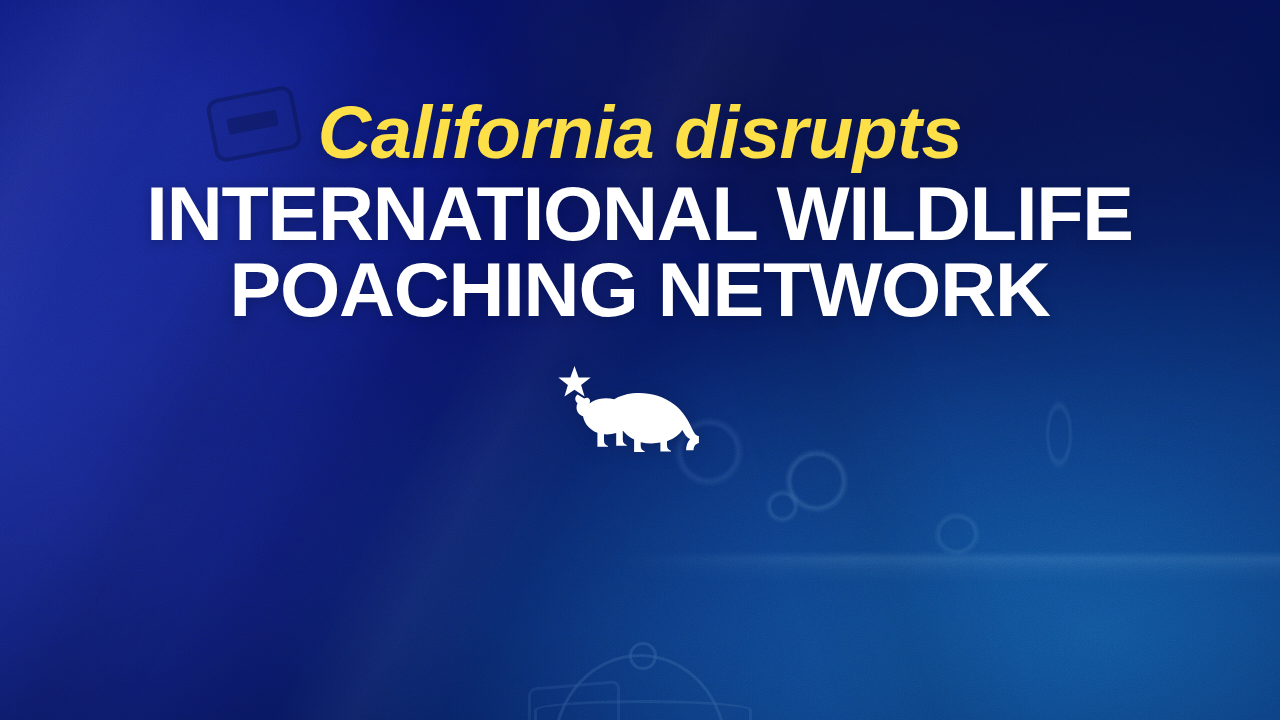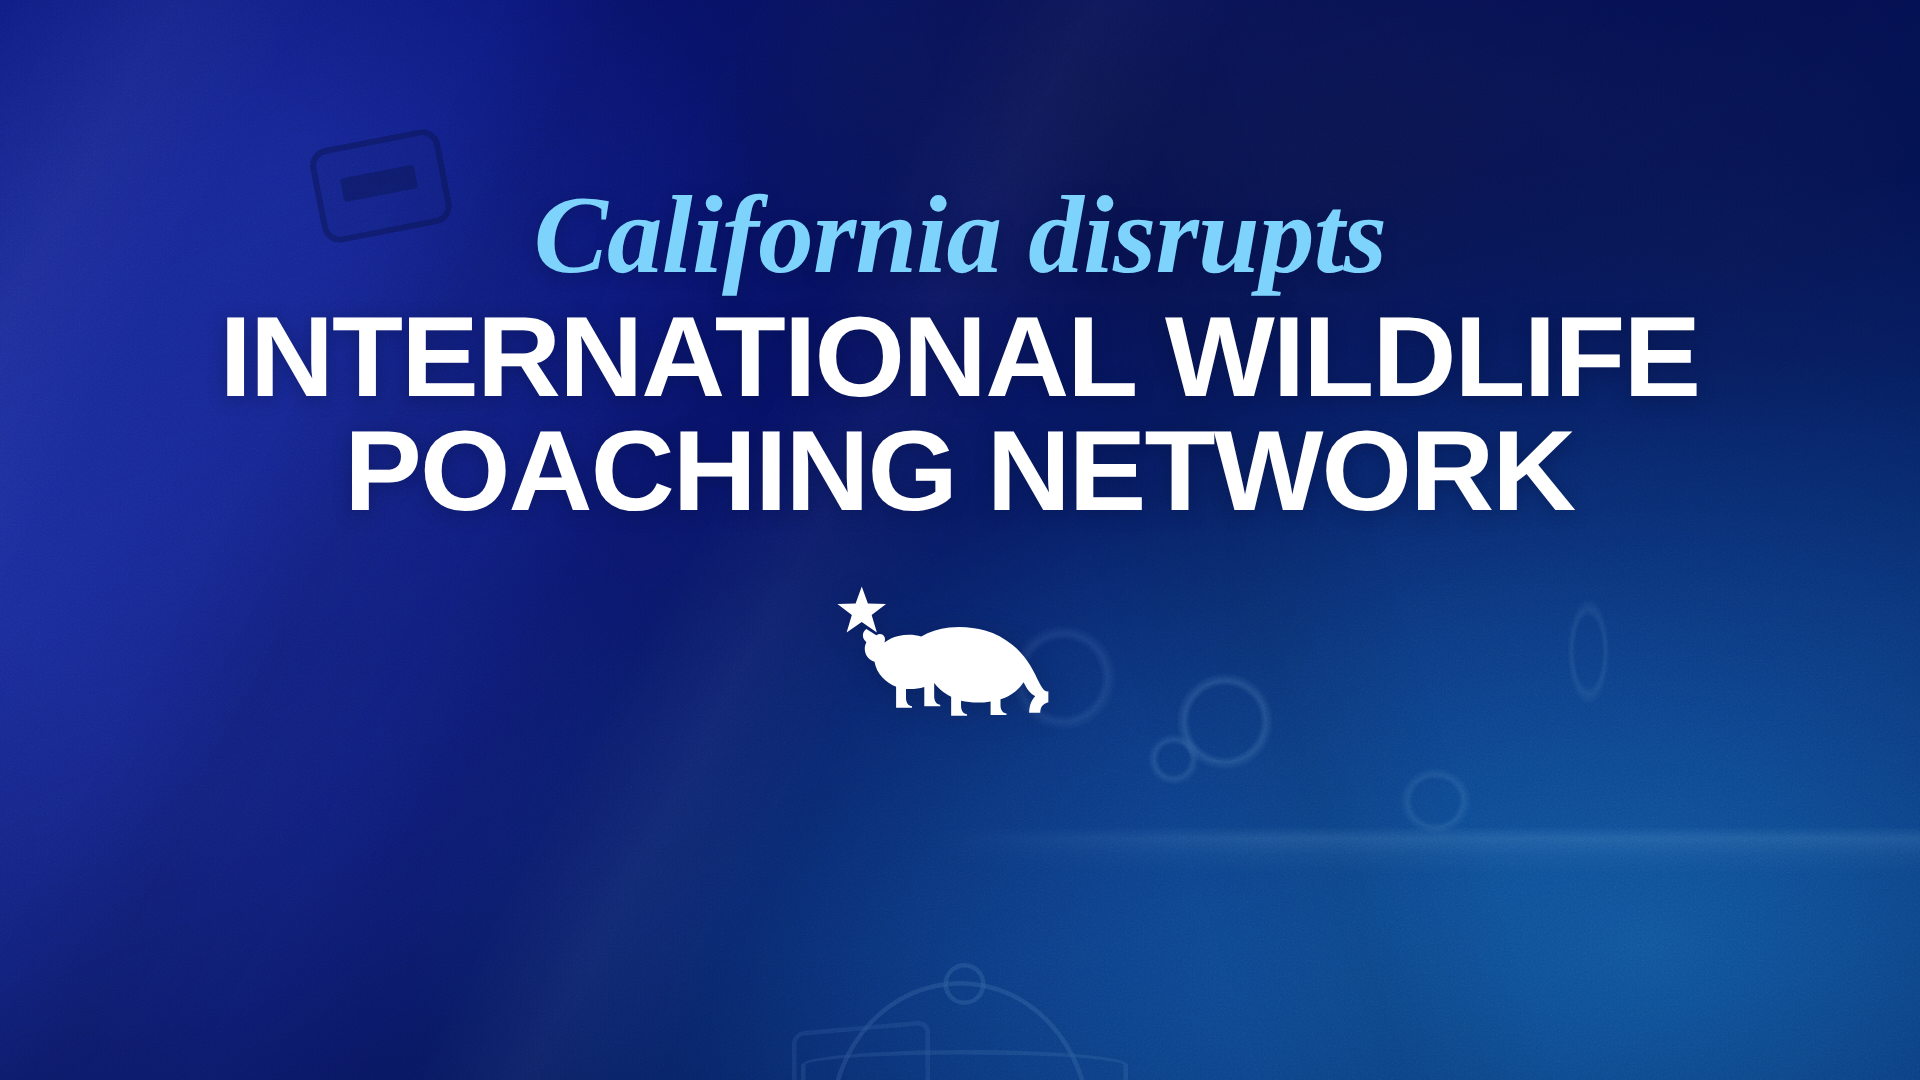--- a/index.html
+++ b/index.html
@@ -187,28 +187,28 @@
   .content {
     position: absolute;
     inset: 0;
     display: flex;
     flex-direction: column;
     align-items: center;
     justify-content: flex-start;
   }
 
   .kicker {
-    margin-top: 120px;
-    font-family: Liberation Serif, serif;
+    margin-top: 95px;
+    font-family: Liberation Sans, sans-serif;
     font-style: italic;
     font-weight: bold;
     font-size: 74px;
     line-height: 1.02;
     letter-spacing: -0.5px;
-    color: #7dd3fc;
+    color: #fde047;
     text-shadow: 0 2px 10px rgba(8,20,64,0.40);
     white-space: nowrap;
   }
 
   .headline {
     margin-top: 6px;
     font-family: "Liberation Sans", "DejaVu Sans", sans-serif;
     font-weight: bold;
     font-size: 76px;
     line-height: 1.00;

